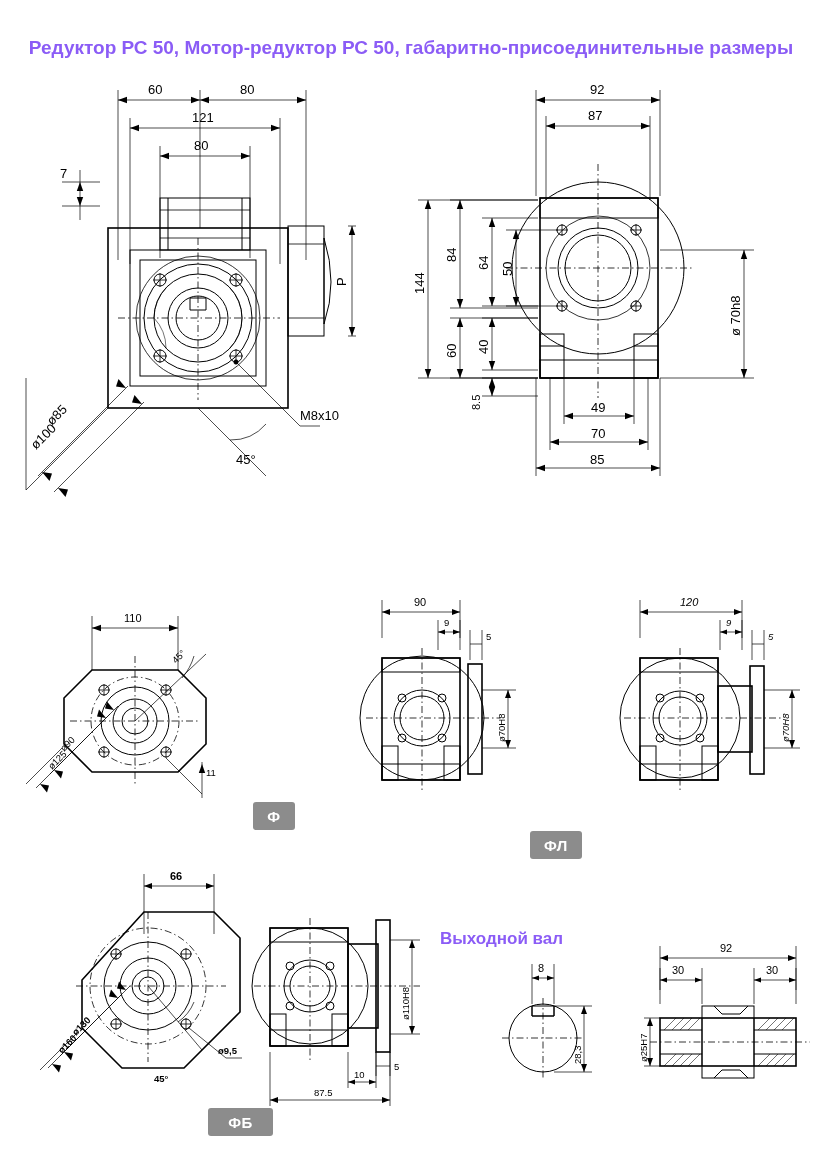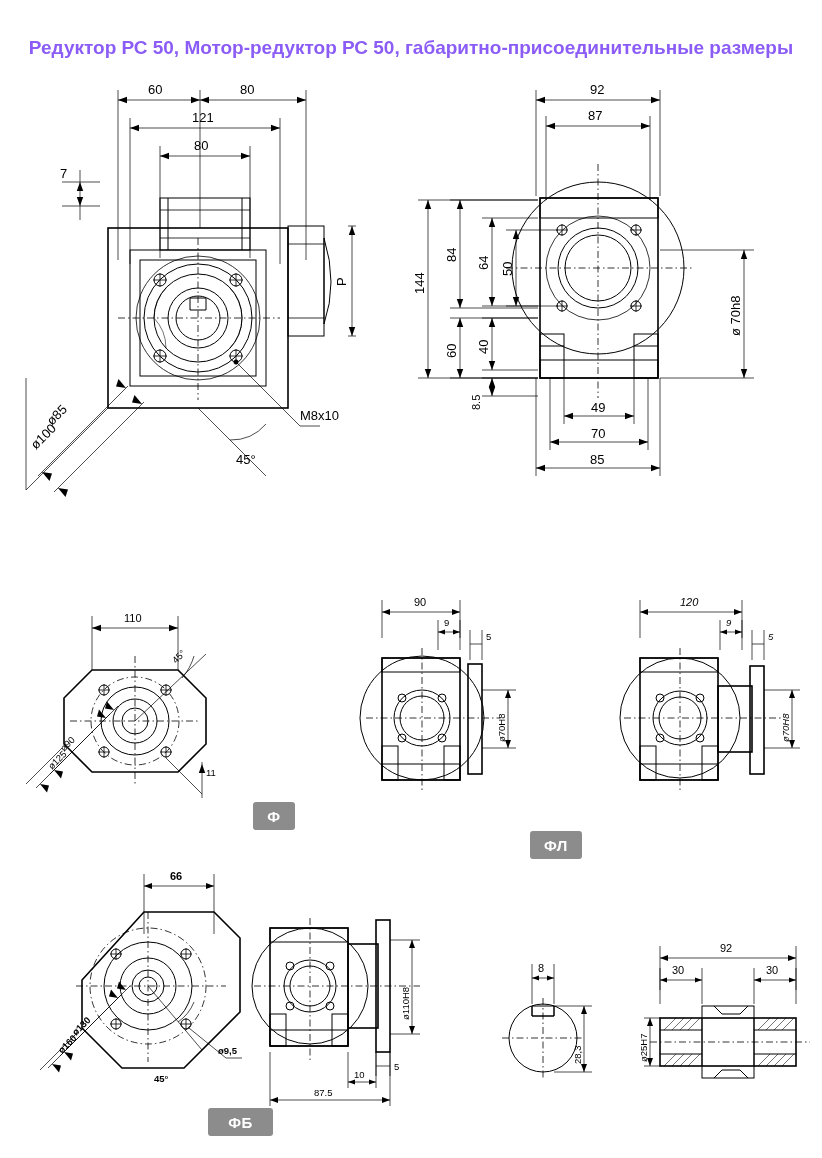--- a/index.html
+++ b/index.html
@@ -721,20 +721,21 @@
         <line x1="30" y1="186" x2="30" y2="240"></line>
         <line x1="150" y1="186" x2="150" y2="240"></line>
         <line x1="30" y1="234" x2="150" y2="234"></line>
         <path d="M30 234 l8 -3 v6 z" fill="#000" stroke="none"></path>
         <path d="M150 234 l-8 -3 v6 z" fill="#000" stroke="none"></path>
       </g>
       <text class="dimtxt xs" x="74" y="230">87.5</text>
     </svg>
   </div>
 
+  <div class="title t3" style="left:440px;top:905px;right:auto;text-align:left;width:300px;">Выходной вал</div>
 
   <div class="blk" style="left:488px;top:950px;">
     <svg width="130" height="160" viewBox="0 0 130 160">
 
       <g class="dim">
         <line x1="44" y1="14" x2="44" y2="54"></line>
         <line x1="66" y1="14" x2="66" y2="54"></line>
         <line x1="44" y1="28" x2="66" y2="28"></line>
         <path d="M44 28 l7 -2.6 v5.2 z" fill="#000" stroke="none"></path>
         <path d="M66 28 l-7 -2.6 v5.2 z" fill="#000" stroke="none"></path>

